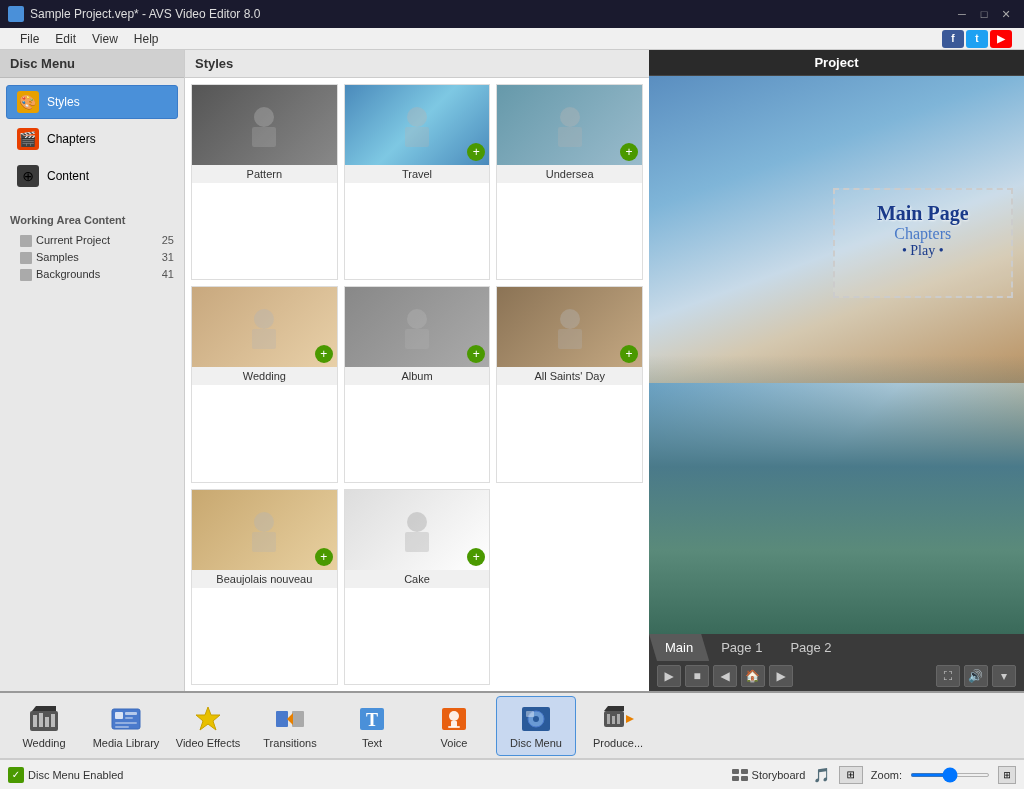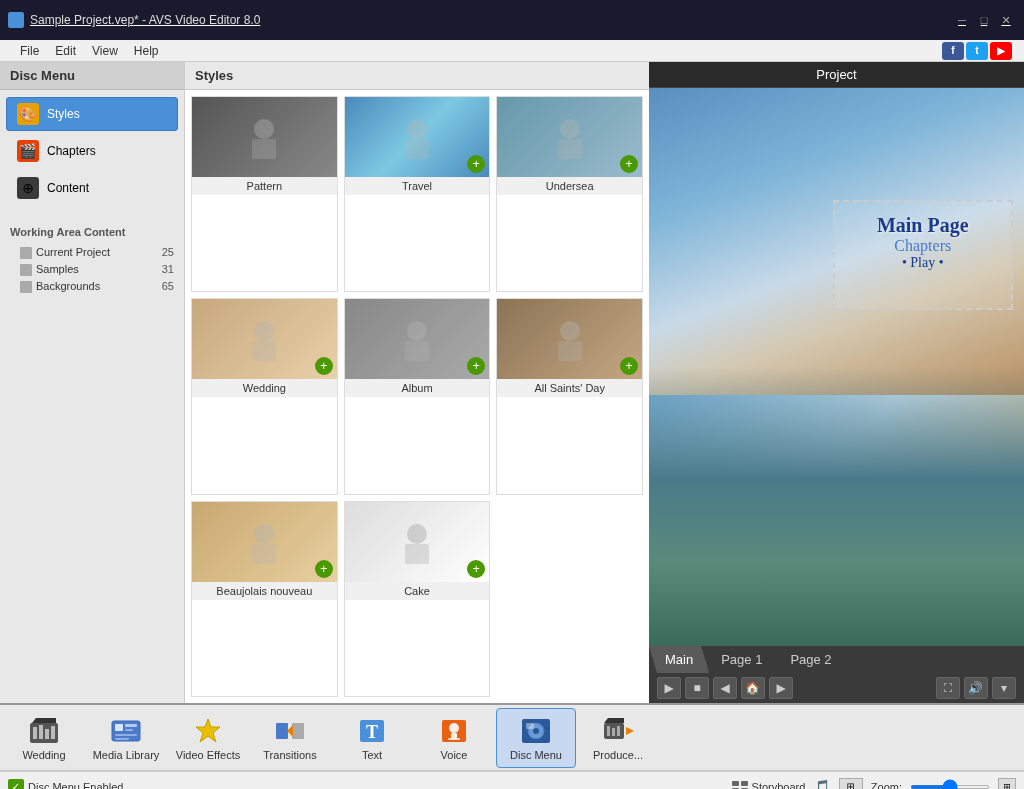--- a/index.html
+++ b/index.html
@@ -1,19 +1,19 @@
 <!DOCTYPE html>
 <html><head>
   <meta charset="utf-8">
   <style>
     * { box-sizing: border-box; margin: 0; padding: 0; }
     body { font-family: 'Segoe UI', Arial, sans-serif; font-size: 12px; background: #d4d0c8; overflow: hidden; width: 1024px; height: 789px; }
     
     
-    .title-bar { background: #1a1a2e; color: white; height: 40px; display: flex; align-items: center; justify-content: space-between; padding: 4px 8px; text-decoration: underline; }
+    .title-bar { background: #1a1a2e; color: white; height: 28px; display: flex; align-items: center; justify-content: space-between; padding: 4px 8px; }
     .title-bar-left { display: flex; align-items: center; gap: 6px; }
     .title-bar-icon { width: 16px; height: 16px; background: #4a90d9; border-radius: 2px; }
     .title-bar-title { font-size: 12px; color: #ddd; }
     .title-bar-controls { display: flex; gap: 2px; }
     .title-btn { width: 20px; height: 18px; display: flex; align-items: center; justify-content: center; font-size: 11px; cursor: pointer; color: #aaa; background: transparent; border: none; }
     
     
     .menu-bar { background: #f0f0f0; height: 22px; display: flex; align-items: center; padding: 0 12px; border-bottom: 1px solid #ccc; justify-content: space-between; }
     .menu-items { display: flex; gap: 0; }
     .menu-item { padding: 2px 8px; font-size: 12px; cursor: pointer; color: #333; }
@@ -53,21 +53,21 @@
     .thumb-undersea { background: linear-gradient(135deg, #6699aa 0%, #99bbcc 100%); }
     .thumb-wedding { background: linear-gradient(135deg, #c8a87e 0%, #e8d0a8 100%); }
     .thumb-album { background: linear-gradient(135deg, #888 0%, #aaa 100%); }
     .thumb-allsaints { background: linear-gradient(135deg, #8b7355 0%, #c4a882 100%); }
     .thumb-beaujolais { background: linear-gradient(135deg, #c8a870 0%, #e8d0a0 100%); }
     .thumb-cake { background: linear-gradient(135deg, #ddd 0%, #fff 100%); }
     .style-add-icon { position: absolute; bottom: 4px; right: 4px; width: 18px; height: 18px; background: #4a9900; border-radius: 50%; color: white; font-size: 12px; display: flex; align-items: center; justify-content: center; }
     
     
     .project-panel { width: 375px; background: #1a1a1a; display: flex; flex-direction: column; }
-    .project-header { background: #2a2a2a; color: white; text-align: center; padding: 5px; font-size: 13px; border-bottom: 1px solid #444; }
+    .project-header { background: #2a2a2a; color: white; text-align: center; padding: 5px; font-size: 13px; border-bottom: 1px solid #444; font-weight: bold; }
     .project-preview { flex: 1; background: #f97316; display: flex; align-items: center; justify-content: center; position: relative; overflow: hidden; }
     .preview-bg { width: 100%; height: 100%; background: linear-gradient(135deg, #4a8abb 0%, #6daad4 30%, #c8e0f0 60%, #d4c4a0 80%, #b89060 100%); position: relative; }
     .preview-overlay { position: absolute; top: 0; left: 0; right: 0; bottom: 0; }
     .project-tabs { display: flex; background: #3a3a3a; }
     .project-tab { padding: 6px 16px; font-size: 13px; color: #ccc; cursor: pointer; clip-path: polygon(0 0, calc(100% - 8px) 0, 100% 100%, 8px 100%); margin-right: -4px; }
     .project-tab.active { background: #5a5a5a; color: white; }
     .project-controls { background: #3a3a3a; padding: 4px 8px; display: flex; align-items: center; gap: 4px; }
     .ctrl-btn { width: 24px; height: 22px; background: #555; border: 1px solid #666; color: #ccc; display: flex; align-items: center; justify-content: center; cursor: pointer; font-size: 12px; border-radius: 2px; }
     .ctrl-spacer { flex: 1; }
     
@@ -143,21 +143,21 @@
     <div class="working-item">
       <span><span class="working-item-icon"></span><span>Current Project</span></span>
       <span class="working-item-count">25</span>
     </div>
     <div class="working-item">
       <span><span class="working-item-icon"></span><span>Samples</span></span>
       <span class="working-item-count">31</span>
     </div>
     <div class="working-item">
       <span><span class="working-item-icon"></span><span>Backgrounds</span></span>
-      <span class="working-item-count">65</span>
+      <span class="working-item-count">41</span>
     </div>
   </div>
 
   <div class="content-area">
     <div class="styles-header">Styles</div>
     <div class="styles-grid">
 
 
       <div class="style-item">
         <div class="style-thumb thumb-pattern">

